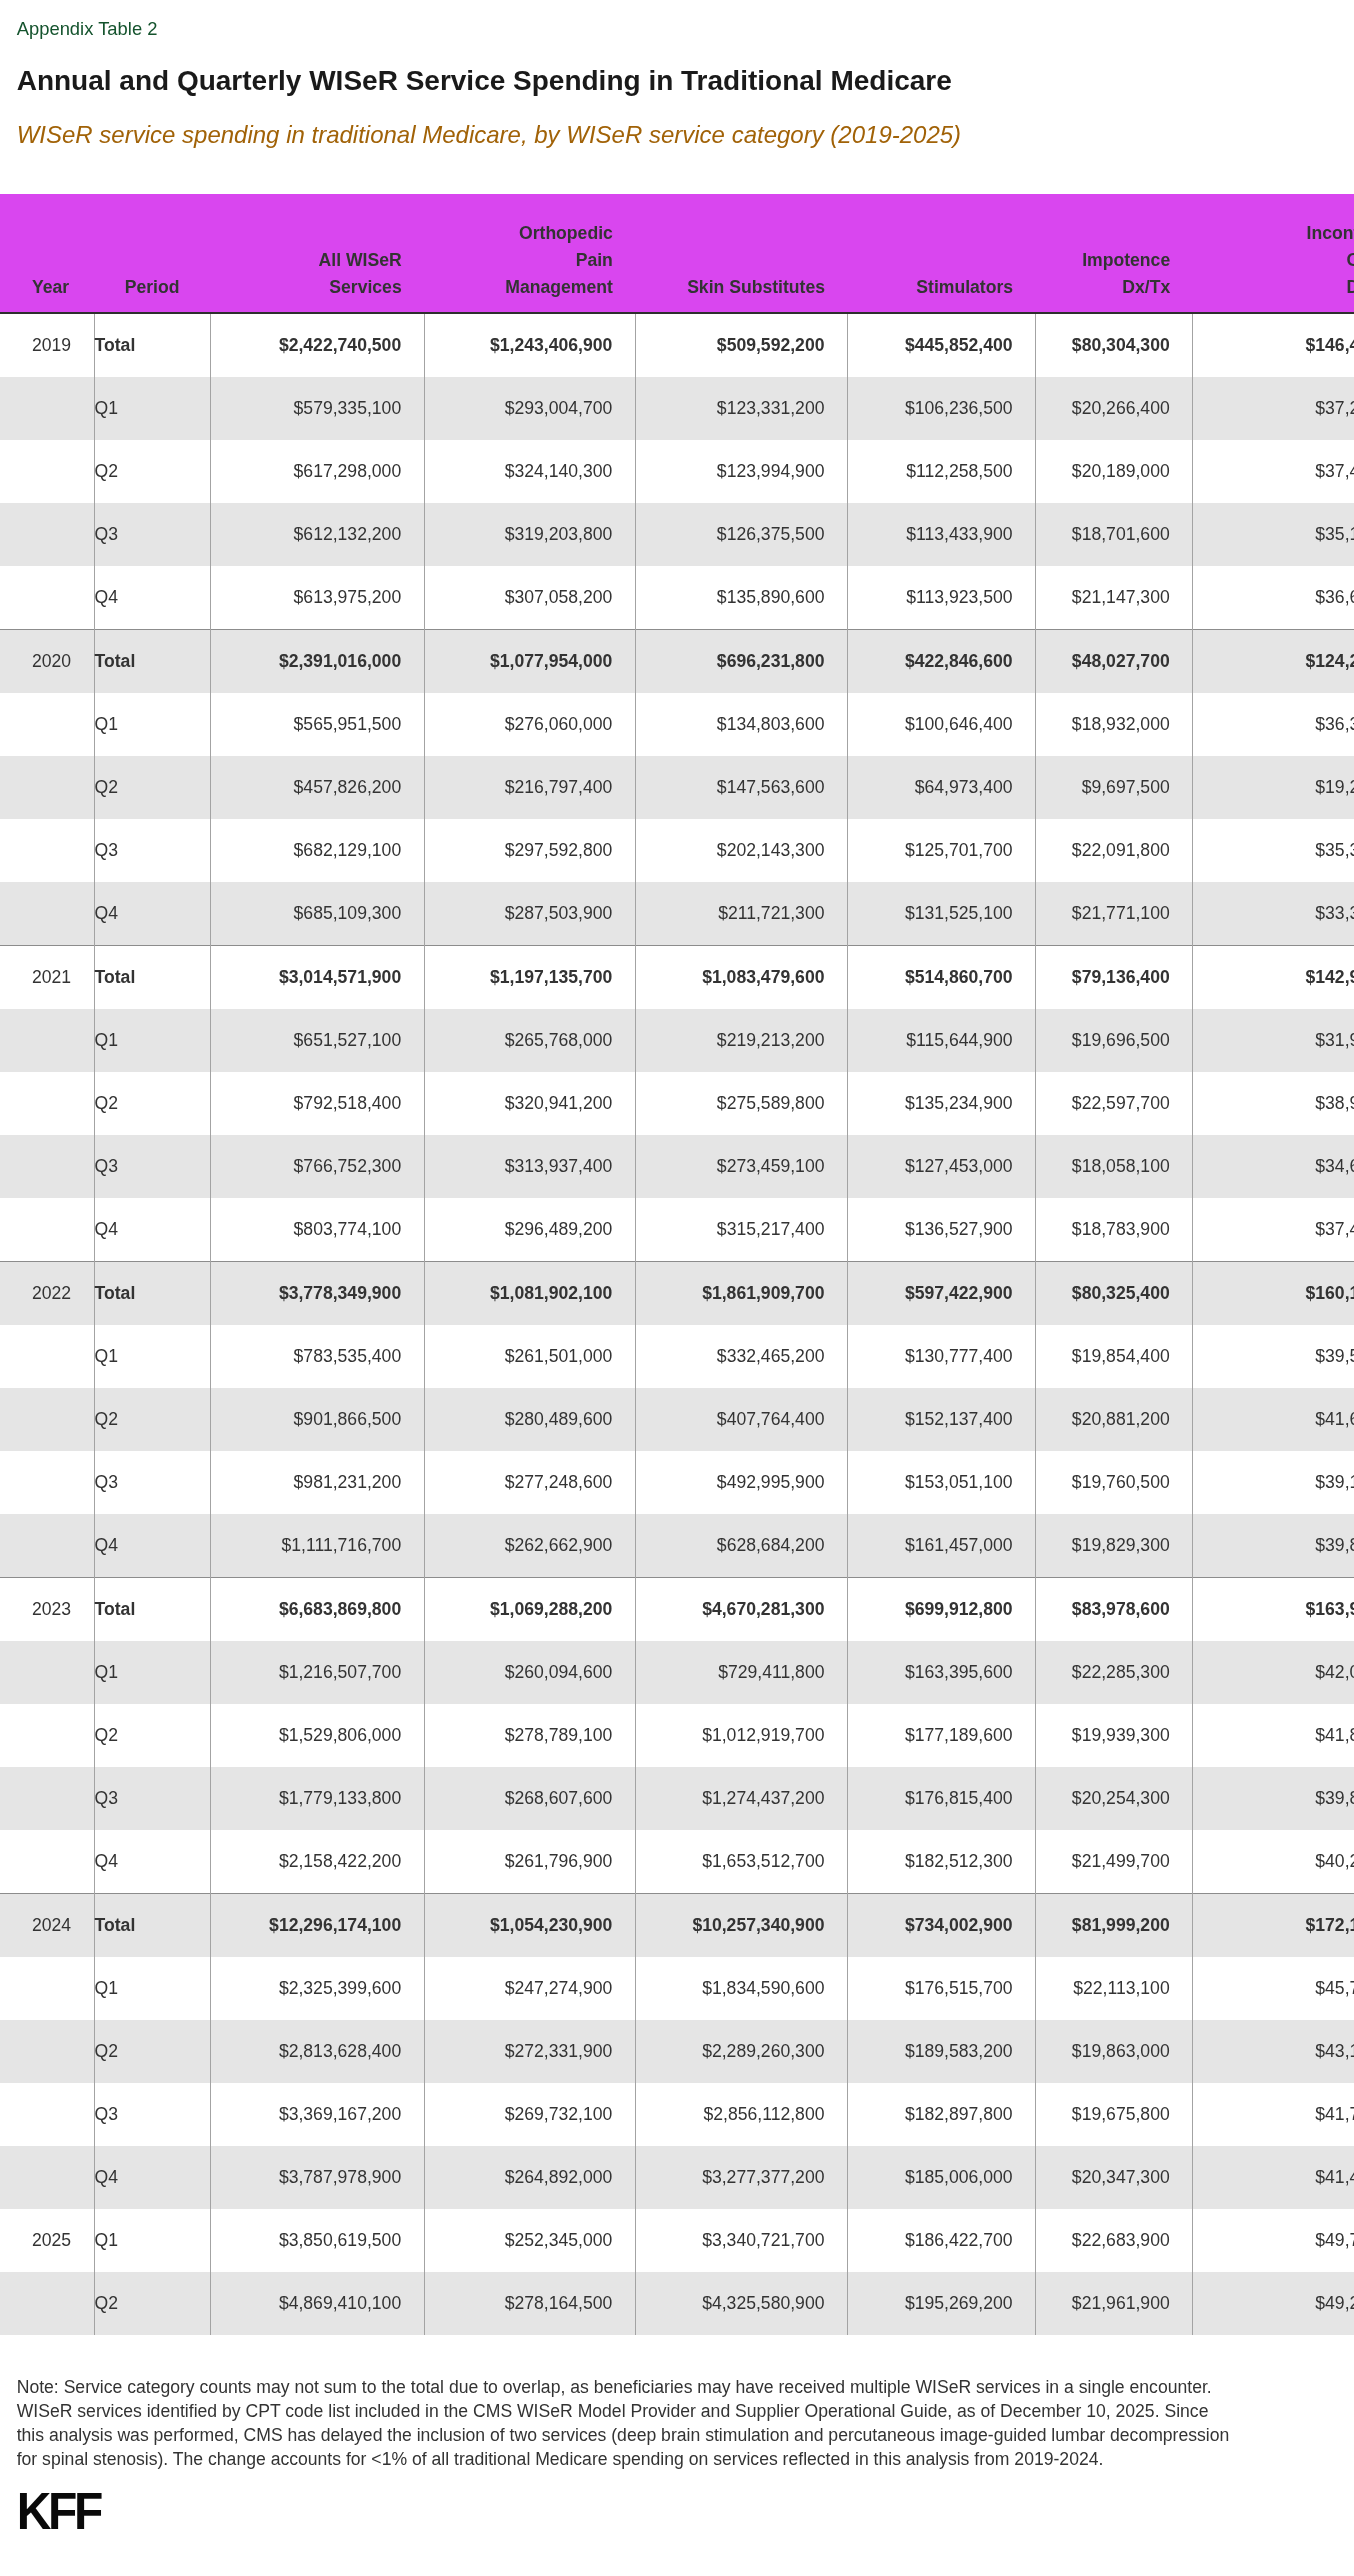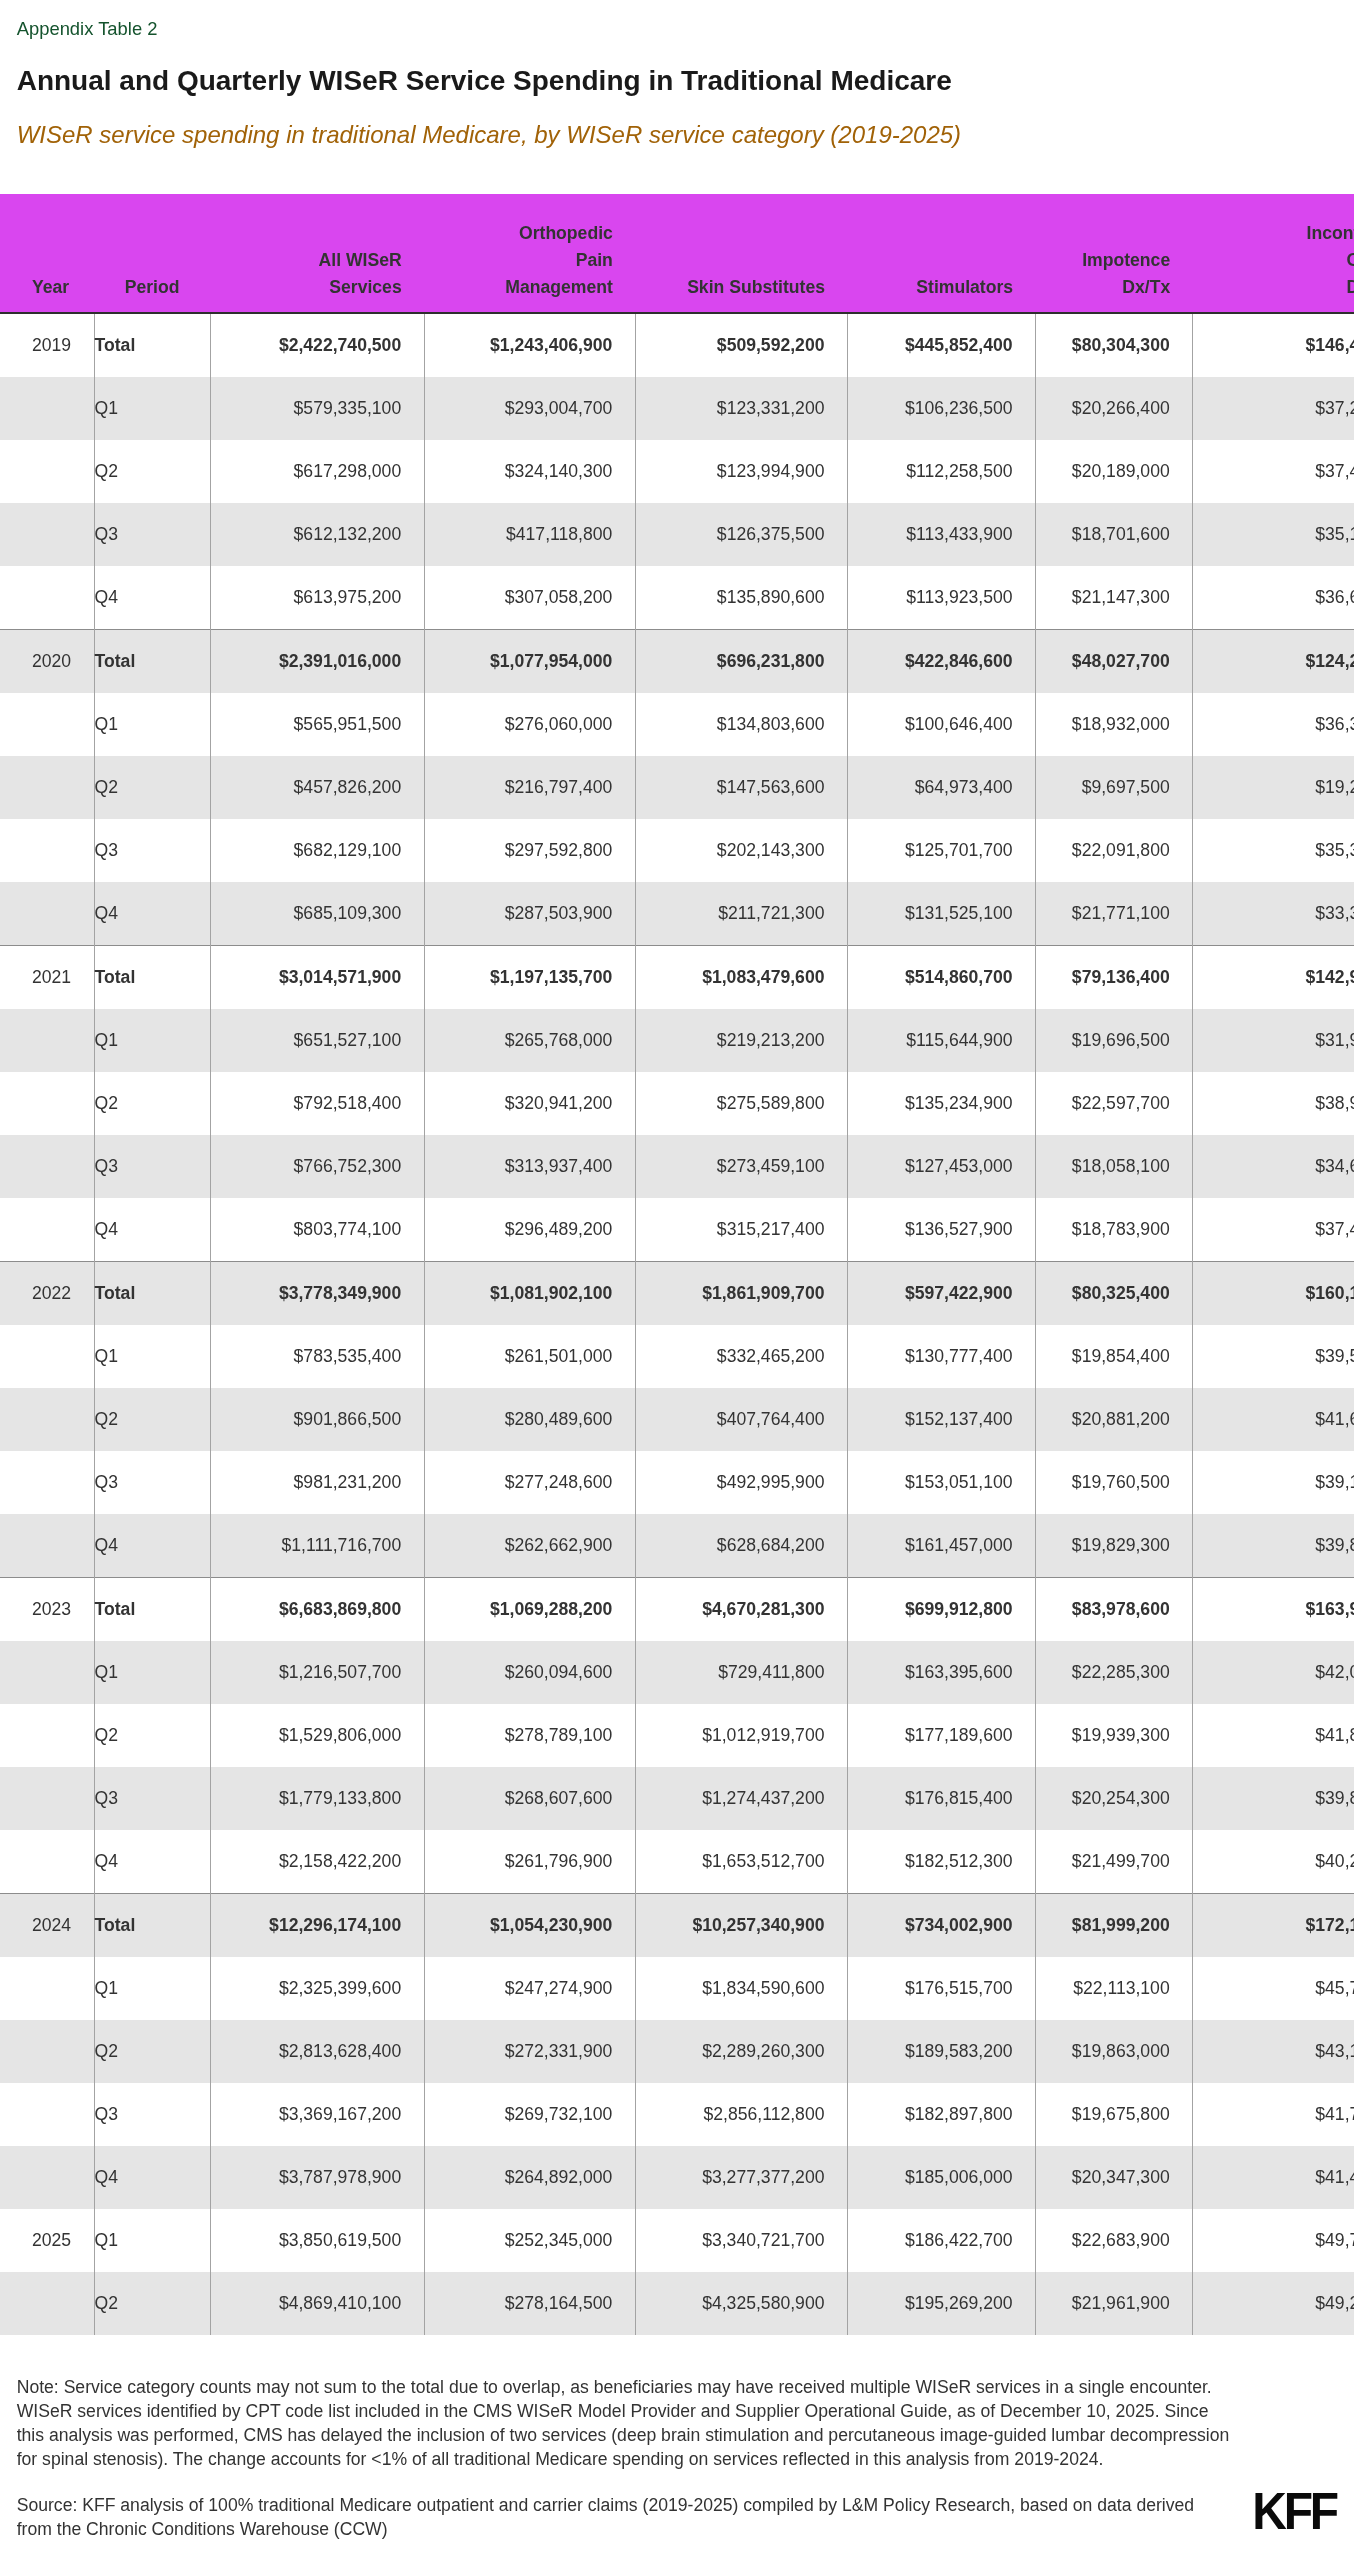--- a/index.html
+++ b/index.html
@@ -137,21 +137,21 @@
           <td>$324,140,300</td>
           <td>$123,994,900</td>
           <td>$112,258,500</td>
           <td>$20,189,000</td>
           <td>$37,4</td>
         </tr>
         <tr class="stripe ">
           <td></td>
           <td>Q3</td>
           <td>$612,132,200</td>
-          <td>$417,118,800</td>
+          <td>$319,203,800</td>
           <td>$126,375,500</td>
           <td>$113,433,900</td>
           <td>$18,701,600</td>
           <td>$35,1</td>
         </tr>
         <tr class="">
           <td></td>
           <td>Q4</td>
           <td>$613,975,200</td>
           <td>$307,058,200</td>
@@ -429,16 +429,15 @@
           <td>$195,269,200</td>
           <td>$21,961,900</td>
           <td>$49,2</td>
         </tr>
       </tbody>
   </table>
 </div>
 
 <div class="note">Note: Service category counts may not sum to the total due to overlap, as beneficiaries may have received multiple WISeR services in a single encounter. WISeR services identified by CPT code list included in the CMS WISeR Model Provider and Supplier Operational Guide, as of December 10, 2025. Since this analysis was performed, CMS has delayed the inclusion of two services (deep brain stimulation and percutaneous image-guided lumbar decompression for spinal stenosis). The change accounts for &lt;1% of all traditional Medicare spending on services reflected in this analysis from 2019-2024.</div>
 <div class="source-row">
-  <div class="source">Source: KFF analysis of 100% traditional Medicare outpatient and carrier claims (2019-2025) compiled by L&amp;M Policy Research, based on data derived from the Chronic Conditions Warehouse (CCW)</div>
   <div class="kff-logo">KFF</div>
 </div>
 
 
 </body></html>

